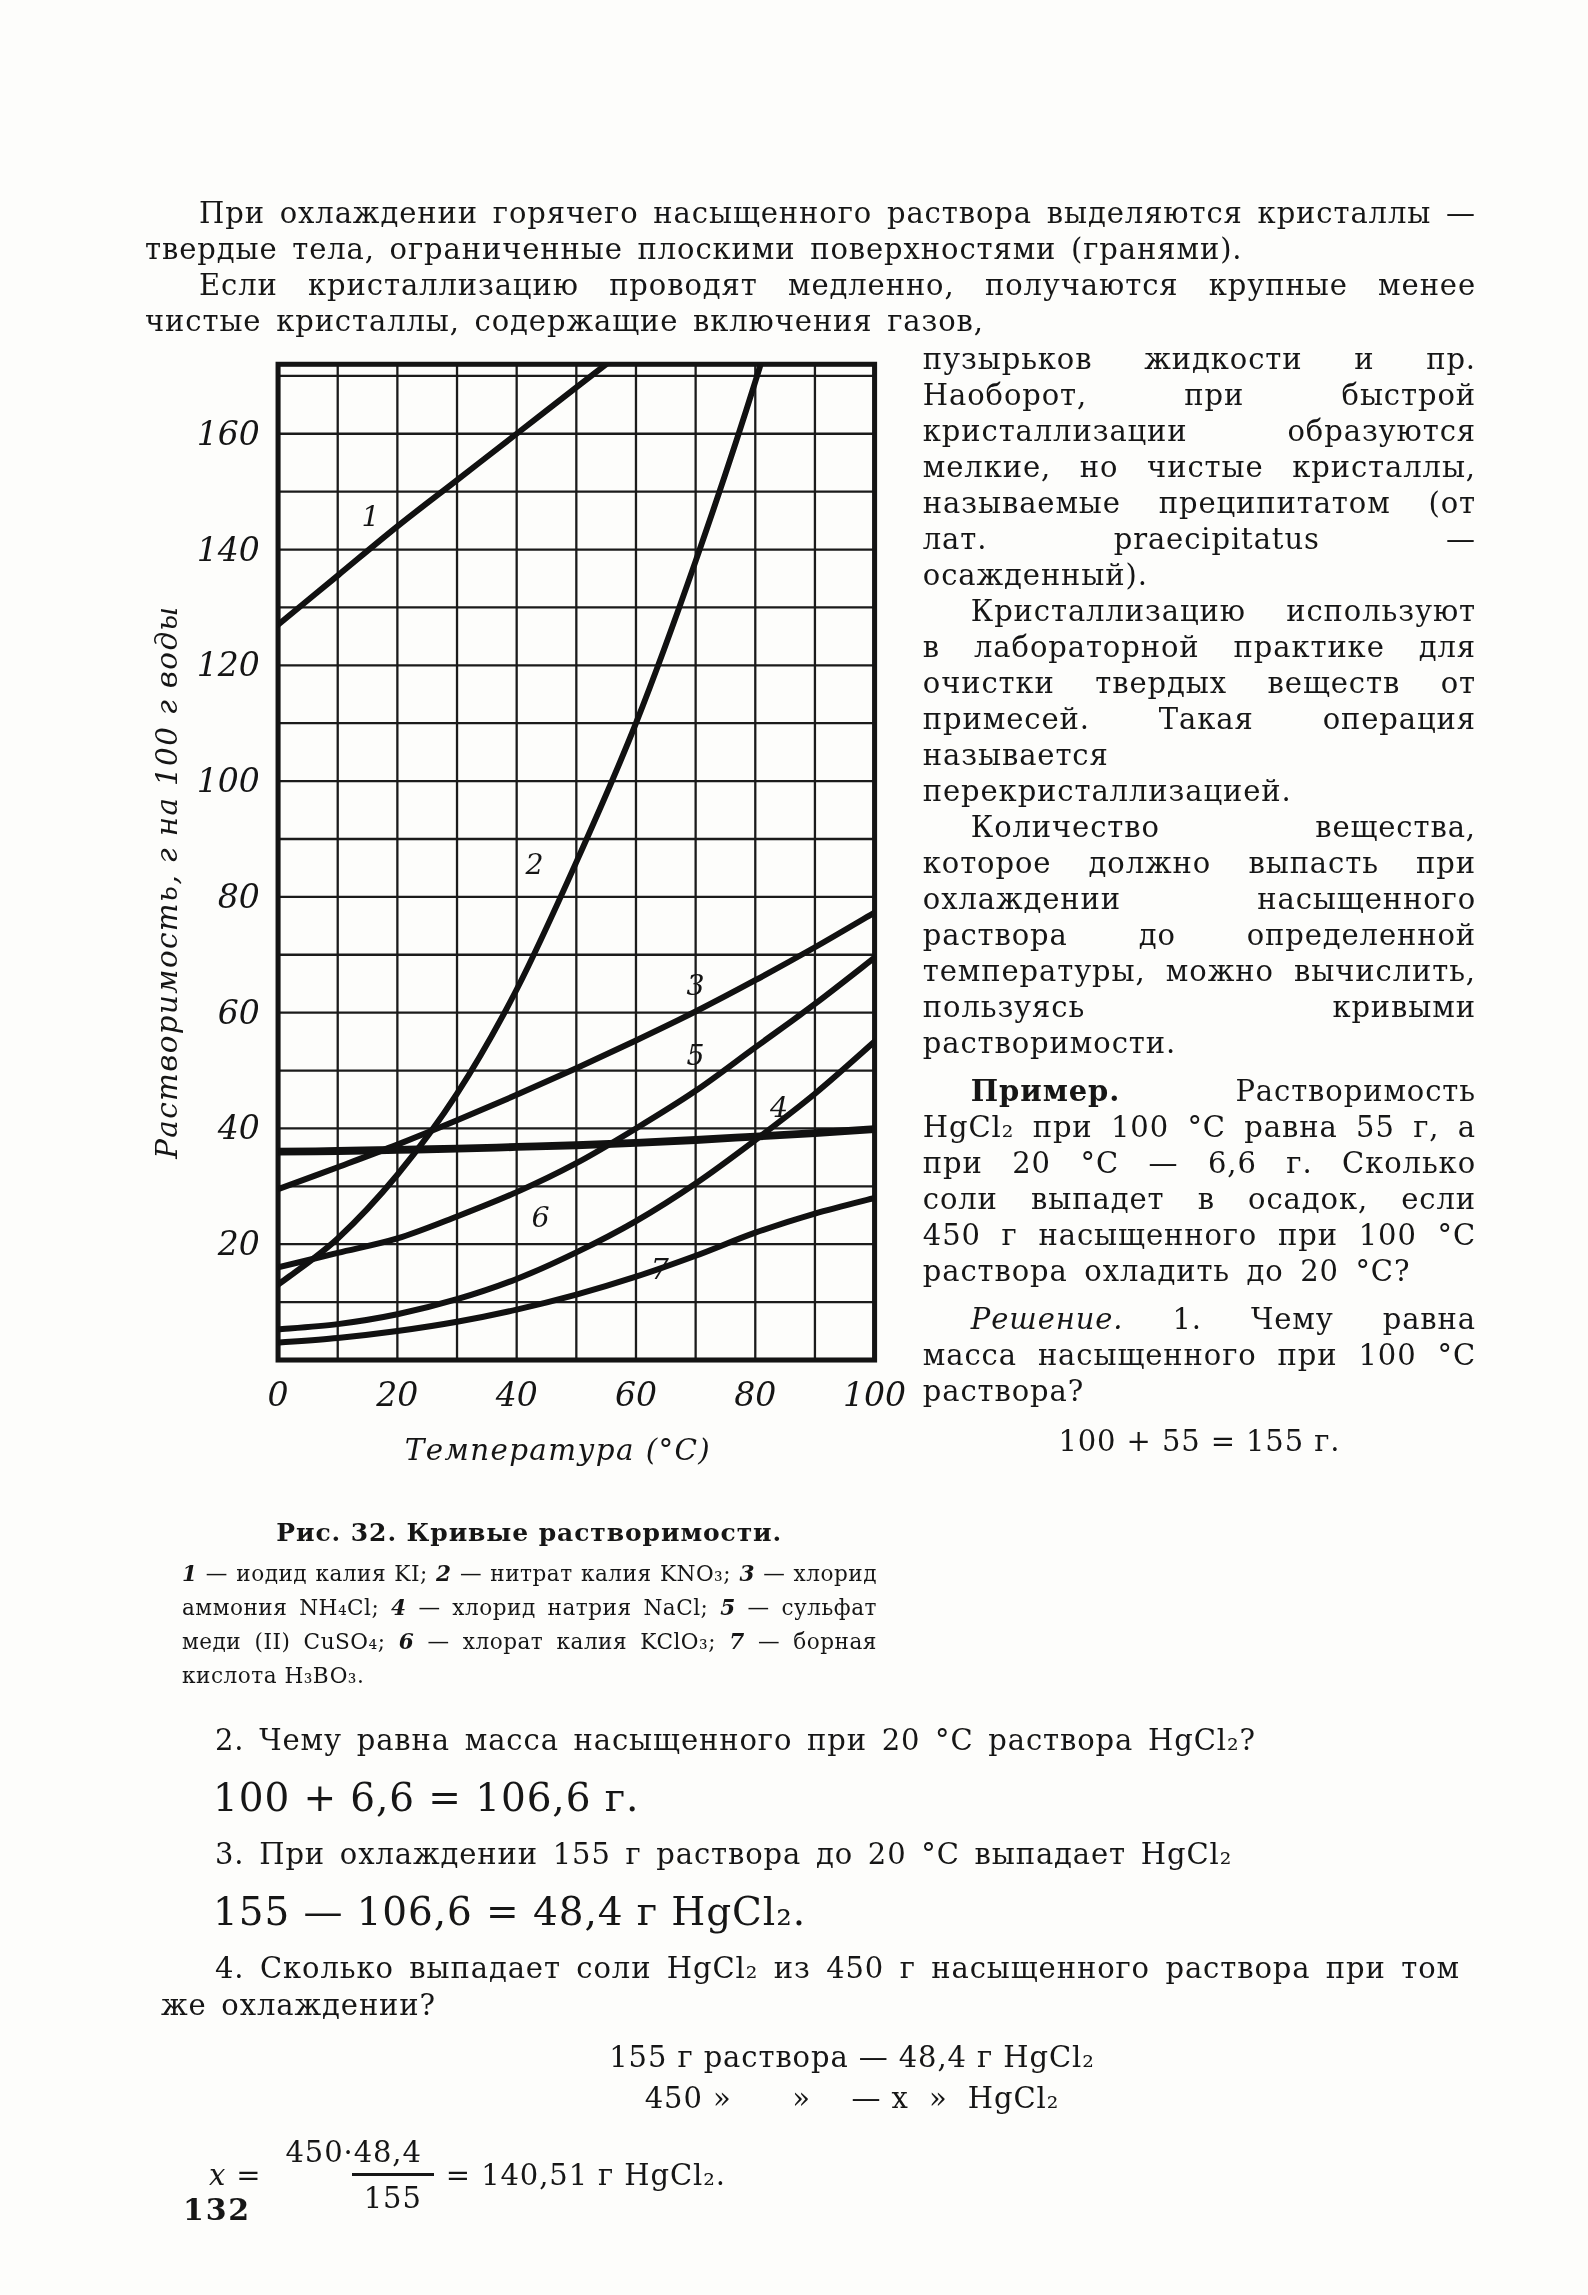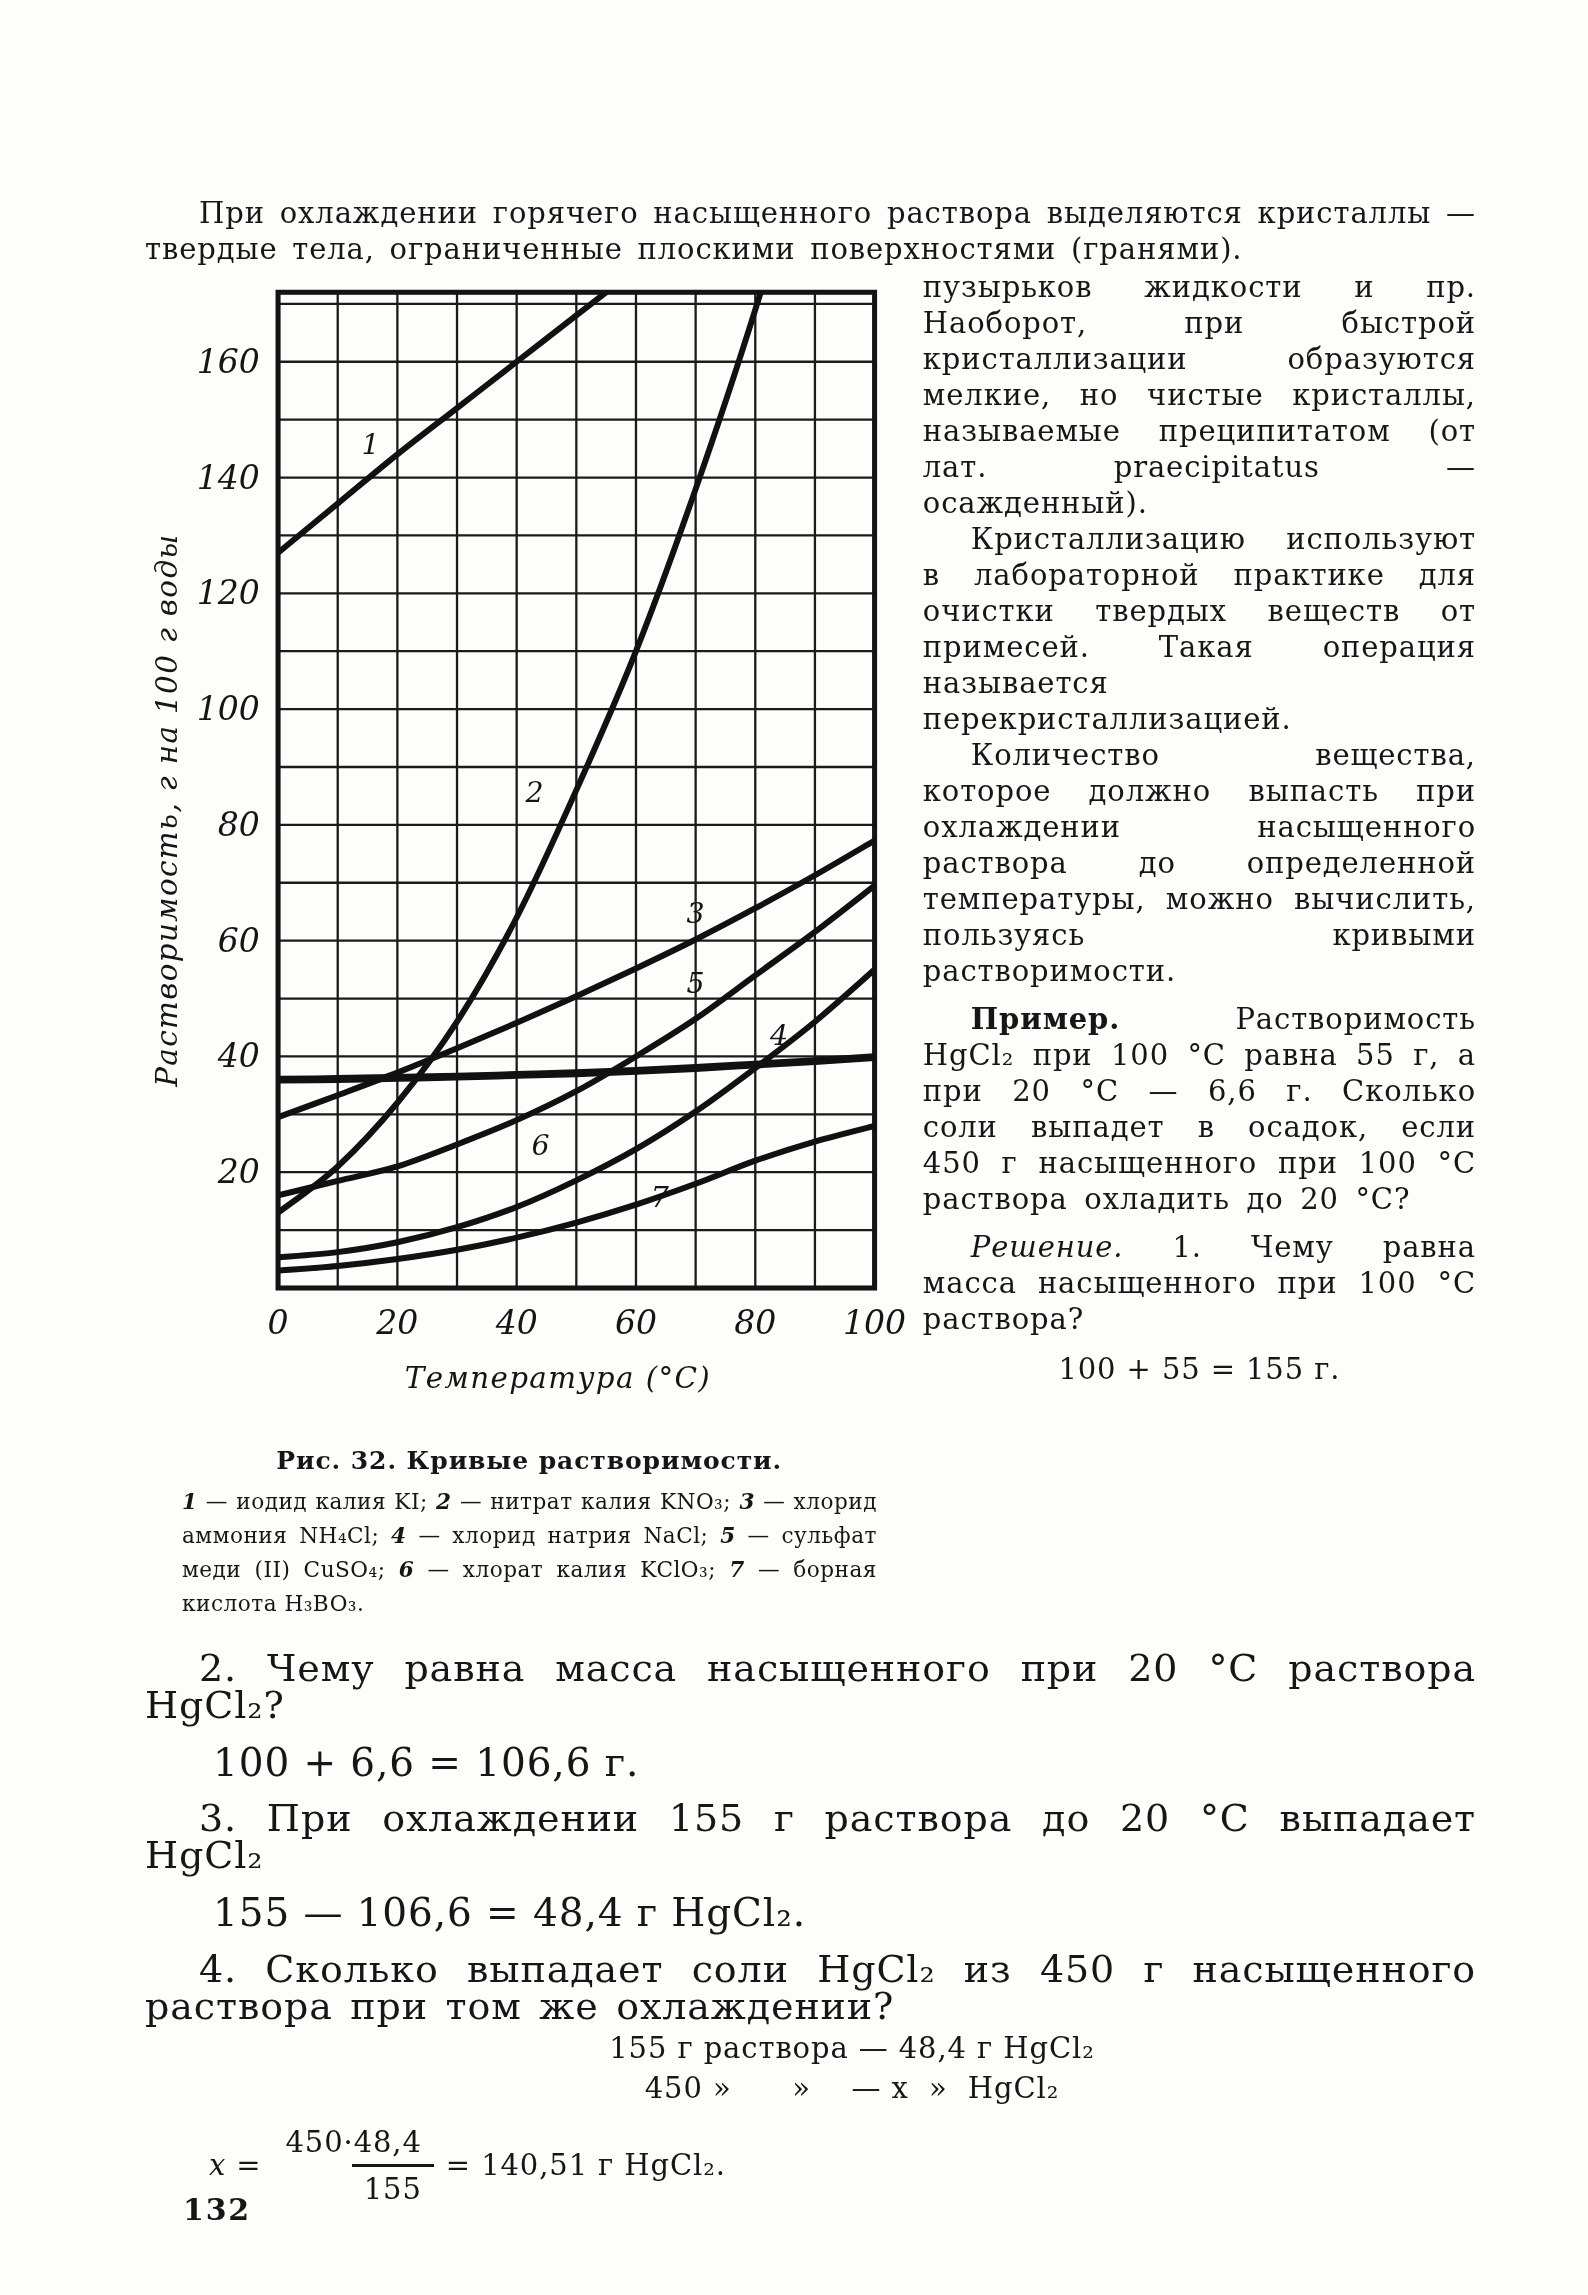--- a/index.html
+++ b/index.html
@@ -33,21 +33,21 @@
     font-size:25px; font-weight:bold; letter-spacing:0.9px;
     text-align:center; margin:18.4px 27.5px 0 32px;
   }
   .fig-legend {
     font-size:21.6px; line-height:34px; letter-spacing:0.5px;
     text-align:justify; margin:10px 32px 0 37px;
   }
   .fig-legend .num { font-style:italic; font-weight:bold; }
 
   .bottom { margin-top:29px; }
-  .bottom p.step { font-size:38px; line-height:37px; text-align:justify; text-indent:54px; letter-spacing:0.9px; word-spacing:4.6px; margin:0; }
+  .bottom p.step { font-size:29px; line-height:37px; text-align:justify; text-indent:54px; letter-spacing:0.9px; word-spacing:4.6px; margin:16px; }
   .eq-left { font-size:39px; letter-spacing:0.9px; margin:15.6px 0 15.6px 68px; }
   .prop { font-size:29px; letter-spacing:0.9px; white-space:pre-wrap; margin:6.4px 0 0 83px;text-align:center; }
   .frac-row { display:flex; align-items:center; margin:20px 0 0 64px; font-size:29px; letter-spacing:0.9px; }
   .frac-x { font-style:italic; }
   .frac-eq { margin-left:10px; }
   .frac { display:inline-flex; flex-direction:column; align-items:flex-end; margin:0 12px; }
   .frac .fnum { padding:0 12px 4.6px 12px; }
   .frac .fden { border-top:3.7px solid #161616; padding:4.6px 12px 0 12px; }
 
   .page-number { position:absolute; left:183px; top:2192px; font-size:30px; font-weight:bold; letter-spacing:1.8px; }
@@ -58,20 +58,21 @@
   svg .axis-title { font-size:64px; letter-spacing:3px; }
   svg .curve-label { font-size:62px; }
 </style>
 </head>
 <body>
 
 <div class="page">
   <div class="content">
 
     <p class="body">При охлаждении горячего насыщенного раствора выделяются кристаллы — твердые тела, ограниченные плоскими поверхностями (гранями).</p>
+    <p class="body">Если кристаллизацию проводят медленно, получаются крупные менее чистые кристаллы, содержащие включения газов,</p>
 
     <div class="columns">
 
       <div class="fig-col">
         <svg id="chart-svg" width="764" height="1157" viewBox="0 0 1665 2520">
             <defs>
               <clipPath id="plotclip">
                 <rect x="290" y="50" width="1300" height="2170"></rect>
               </clipPath>
             </defs>

